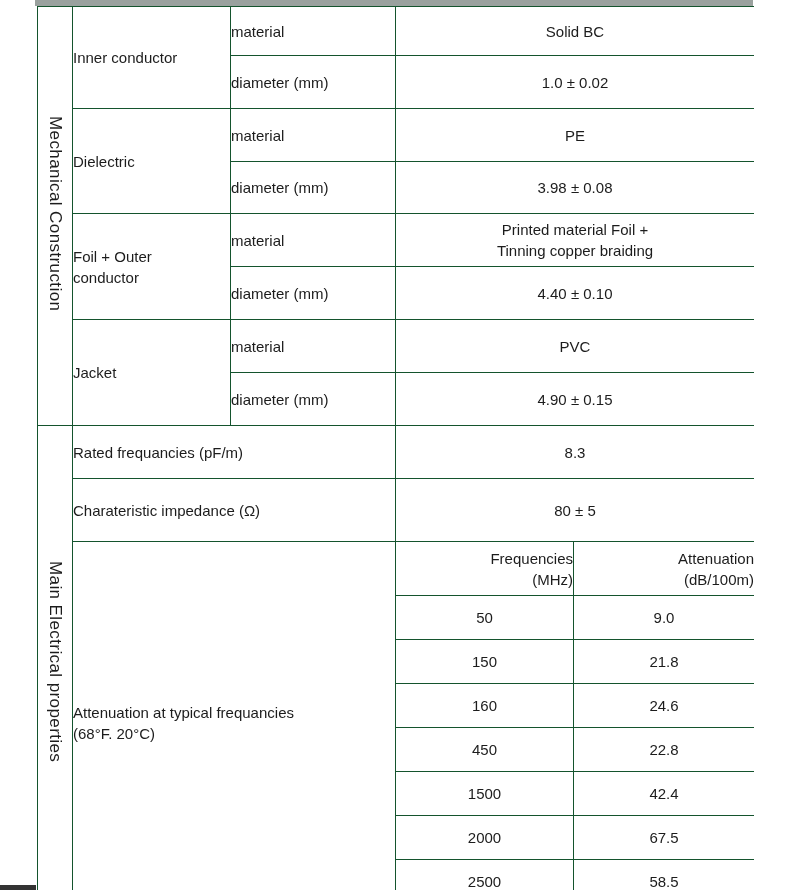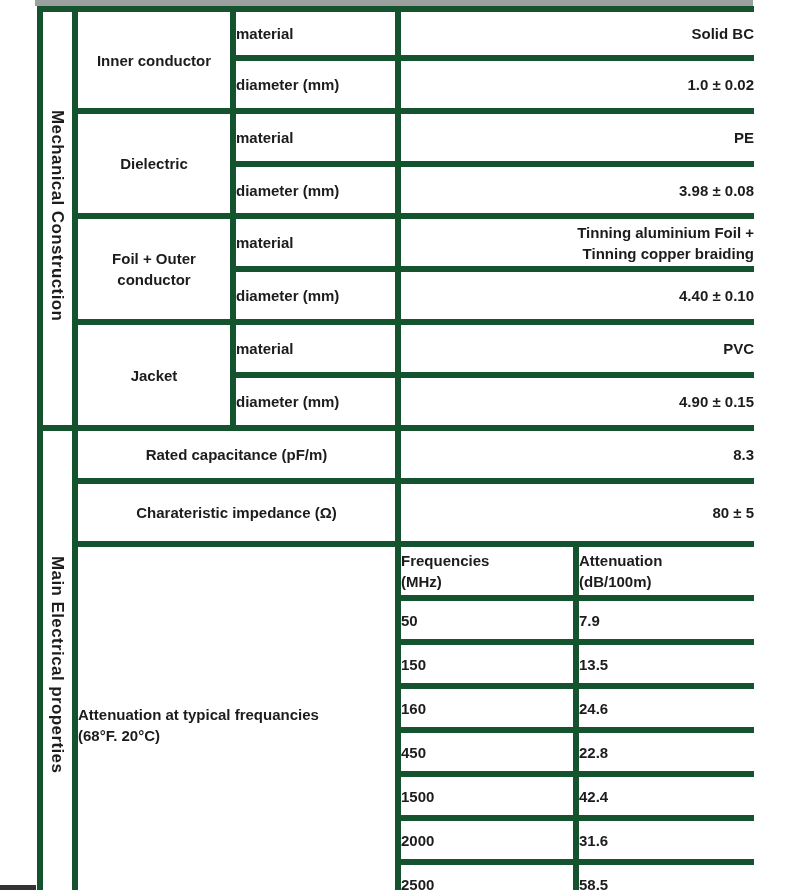--- a/index.html
+++ b/index.html
@@ -7,40 +7,39 @@
     position:relative;width:788px;height:890px;background:#ffffff;overflow:hidden;
     font-family:"Liberation Sans", sans-serif;color:#1c1c1c;
   }
   .topbar{position:absolute;left:35px;top:0;width:718px;height:6px;}
   .bottombar{position:absolute;left:0;top:885px;width:36px;height:5px;}
   .tablewrap{position:absolute;left:37px;top:6px;width:717px;height:884px;overflow:hidden;}
   table.spec{
     border-collapse:collapse;table-layout:fixed;width:717px;
   }
   table.spec td{
-    border:6px solid #14532d;
+    border:1px solid #14532d;
     font-size:15px;line-height:21px;
     padding:0;vertical-align:middle;
     overflow:hidden;
-    font-weight:bold;
   }
   td.vcell{text-align:center;}
   .vtext{
     writing-mode:vertical-rl;display:inline-block;
     font-size:17px;letter-spacing:0.4px;line-height:17px;
   }
-  td.lbl{padding-left:13px;text-align:center;}
+  td.lbl{padding-left:13px;text-align:left;}
   td.sublbl{padding-left:12px;text-align:left;}
-  td.val{text-align:right;}
+  td.val{text-align:center;}
   .multiline{white-space:pre-line;}
   td.fcell{
     border-top:none;border-bottom:none;
-    padding-left:10px;text-align:left;
+    padding-left:10px;text-align:center;
   }
-  td.fhdr{padding-left:10px;text-align:left;}
+  td.fhdr{padding-left:10px;text-align:right;}
   td.attlbl{padding-left:13px;text-align:left;border-bottom:none;}
 </style>
 </head>
 <body>
 
 <div class="canvas">
   <div class="topbar" style="background: rgb(154, 161, 158);"></div>
   <div class="bottombar" style="background: rgb(51, 51, 51);"></div>
 
   <div class="tablewrap">
@@ -70,77 +69,77 @@
           <td class="val multiline" colspan="2">PE</td>
         </tr>
         <tr style="height:52px">
           <td class="sublbl">diameter (mm)</td>
           <td class="val" colspan="2">3.98 ± 0.08</td>
         </tr>
         <tr style="height:53px">
           <td class="lbl multiline" rowspan="2">Foil + Outer
 conductor</td>
           <td class="sublbl">material</td>
-          <td class="val multiline" colspan="2">Tinning aluminium Foil +
+          <td class="val multiline" colspan="2">Printed material Foil +
 Tinning copper braiding</td>
         </tr>
         <tr style="height:53px">
           <td class="sublbl">diameter (mm)</td>
           <td class="val" colspan="2">4.40 ± 0.10</td>
         </tr>
         <tr style="height:53px">
           <td class="lbl multiline" rowspan="2">Jacket</td>
           <td class="sublbl">material</td>
           <td class="val multiline" colspan="2">PVC</td>
         </tr>
         <tr style="height:53px">
           <td class="sublbl">diameter (mm)</td>
           <td class="val" colspan="2">4.90 ± 0.15</td>
         </tr>
 
         <tr style="height:53px">
           <td class="vcell" rowspan="10"><span class="vtext">Main Electrical properties</span></td>
-          <td class="lbl" colspan="2">Rated capacitance (pF/m)</td>
+          <td class="lbl" colspan="2">Rated frequancies (pF/m)</td>
           <td class="val" colspan="2">8.3</td>
         </tr>
         <tr style="height:63px">
           <td class="lbl" colspan="2">Charateristic impedance (Ω)</td>
           <td class="val" colspan="2">80 ± 5</td>
         </tr>
         <tr style="height:54px">
           <td class="attlbl multiline" colspan="2" rowspan="8">Attenuation at typical frequancies
 (68°F. 20°C)</td>
           <td class="fhdr multiline">Frequencies
 (MHz)</td>
           <td class="fhdr multiline">Attenuation
 (dB/100m)</td>
         </tr>
         <tr style="height:44px">
           <td class="fcell">50</td>
-          <td class="fcell">7.9</td>
+          <td class="fcell">9.0</td>
         </tr>
         <tr style="height:44px">
           <td class="fcell">150</td>
-          <td class="fcell">13.5</td>
+          <td class="fcell">21.8</td>
         </tr>
         <tr style="height:44px">
           <td class="fcell">160</td>
           <td class="fcell">24.6</td>
         </tr>
         <tr style="height:44px">
           <td class="fcell">450</td>
           <td class="fcell">22.8</td>
         </tr>
         <tr style="height:44px">
           <td class="fcell">1500</td>
           <td class="fcell">42.4</td>
         </tr>
         <tr style="height:44px">
           <td class="fcell">2000</td>
-          <td class="fcell">31.6</td>
+          <td class="fcell">67.5</td>
         </tr>
         <tr style="height:44px">
           <td class="fcell">2500</td>
           <td class="fcell">58.5</td>
         </tr>
       </tbody>
     </table>
   </div>
 </div>
 

